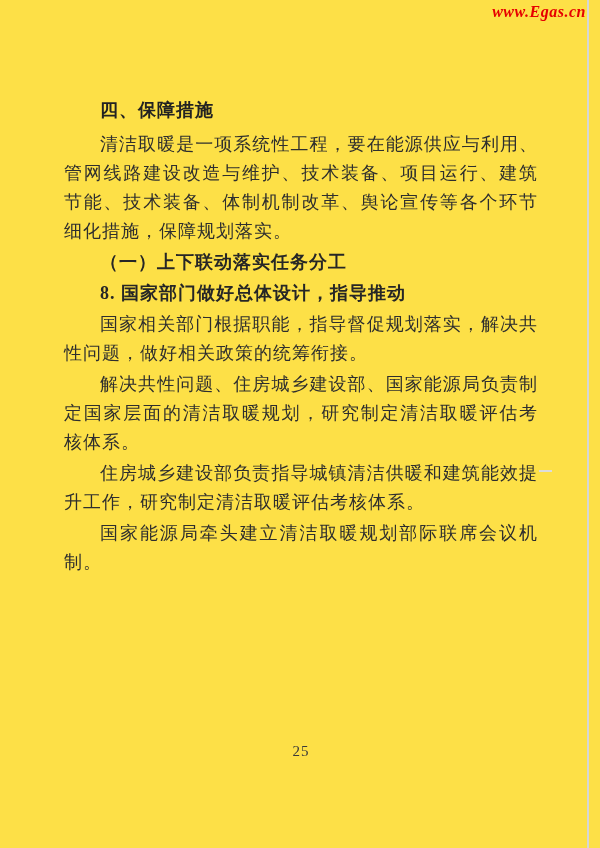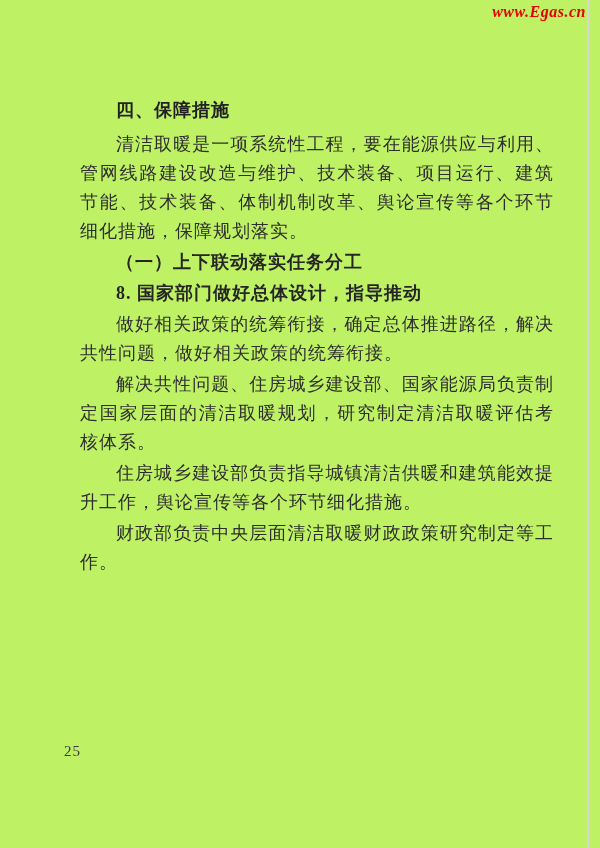--- a/index.html
+++ b/index.html
@@ -5,21 +5,21 @@
   html, body { margin: 0; padding: 0; }
   body {
     width: 600px; height: 848px;
     background: #ffffff;
     position: relative;
     overflow: hidden;
     font-family: "Liberation Serif", "DejaVu Serif", serif;
   }
   .page {
     position: absolute; inset: 0;
-    background: #bef264;
+    background: #fde047;
   }
   .watermark {
     position: absolute;
     top: 3px; right: 14px;
     font-size: 16px;
     font-weight: bold;
     font-style: italic;
     color: #e60000;
     letter-spacing: 0.5px;
   }
@@ -30,21 +30,21 @@
     background: #d6d6d6;
   }
   .scan-dash {
     position: absolute;
     left: 539px; top: 470px;
     width: 13px; height: 2px;
     background: #dcdcdc;
   }
   .content {
     position: absolute;
-    left: 80px; top: 96px;
+    left: 64px; top: 96px;
     width: 474px;
     color: #2e2e2e;
     font-size: 18px;
     line-height: 29px;
     letter-spacing: 1px;
   }
   .content p {
     margin: 0 0 2px 0;
     text-indent: 2em;
     text-align: justify;
@@ -60,41 +60,42 @@
     color: #262626;
   }
   .content p.subheading2 {
     font-weight: 600;
     color: #262626;
   }
   .page-number {
     position: absolute;
     top: 743px; left: 64px;
     width: 474px;
+    text-align: center;
     font-size: 15px;
     color: #3a3a3a;
     letter-spacing: 1px;
   }
 </style>
 </head>
 <body>
 
 <div class="page">
 
   <span class="watermark">www.Egas.cn</span>
 
   <div class="scan-line"></div>
   <div class="scan-dash"></div>
 
   <div class="content">
     <p class="heading">四、保障措施</p>
     <p class="body">清洁取暖是一项系统性工程，要在能源供应与利用、管网线路建设改造与维护、技术装备、项目运行、建筑节能、技术装备、体制机制改革、舆论宣传等各个环节细化措施，保障规划落实。</p>
     <p class="subheading">（一）上下联动落实任务分工</p>
     <p class="subheading2">8.  国家部门做好总体设计，指导推动</p>
-    <p class="body">做好相关政策的统筹衔接，确定总体推进路径，解决共性问题，做好相关政策的统筹衔接。</p>
+    <p class="body">国家相关部门根据职能，指导督促规划落实，解决共性问题，做好相关政策的统筹衔接。</p>
     <p class="body">解决共性问题、住房城乡建设部、国家能源局负责制定国家层面的清洁取暖规划，研究制定清洁取暖评估考核体系。</p>
-    <p class="body">住房城乡建设部负责指导城镇清洁供暖和建筑能效提升工作，舆论宣传等各个环节细化措施。</p>
-    <p class="body">财政部负责中央层面清洁取暖财政政策研究制定等工作。</p>
+    <p class="body">住房城乡建设部负责指导城镇清洁供暖和建筑能效提升工作，研究制定清洁取暖评估考核体系。</p>
+    <p class="body">国家能源局牵头建立清洁取暖规划部际联席会议机制。</p>
   </div>
 
   <div class="page-number">25</div>
 
 </div>
 
 </body></html>

